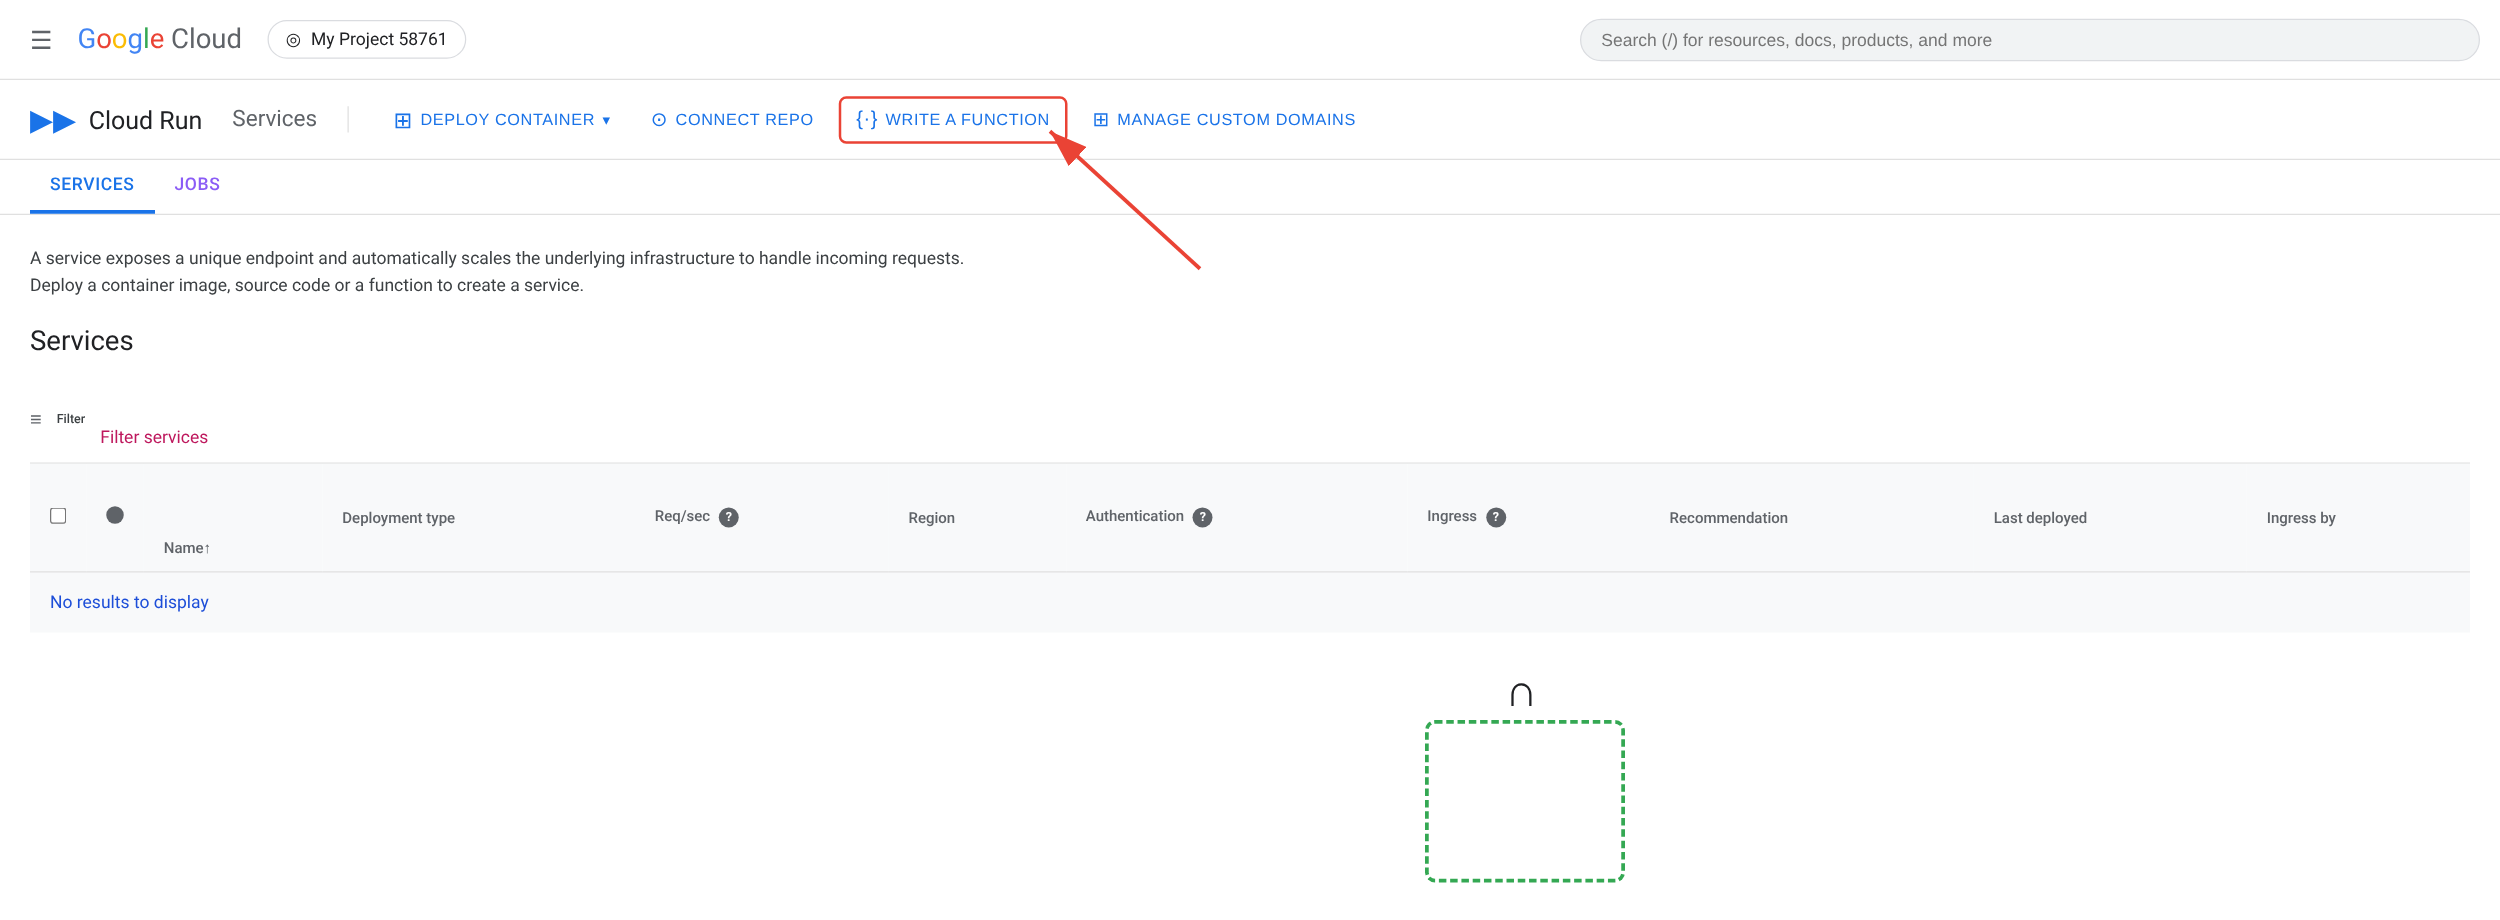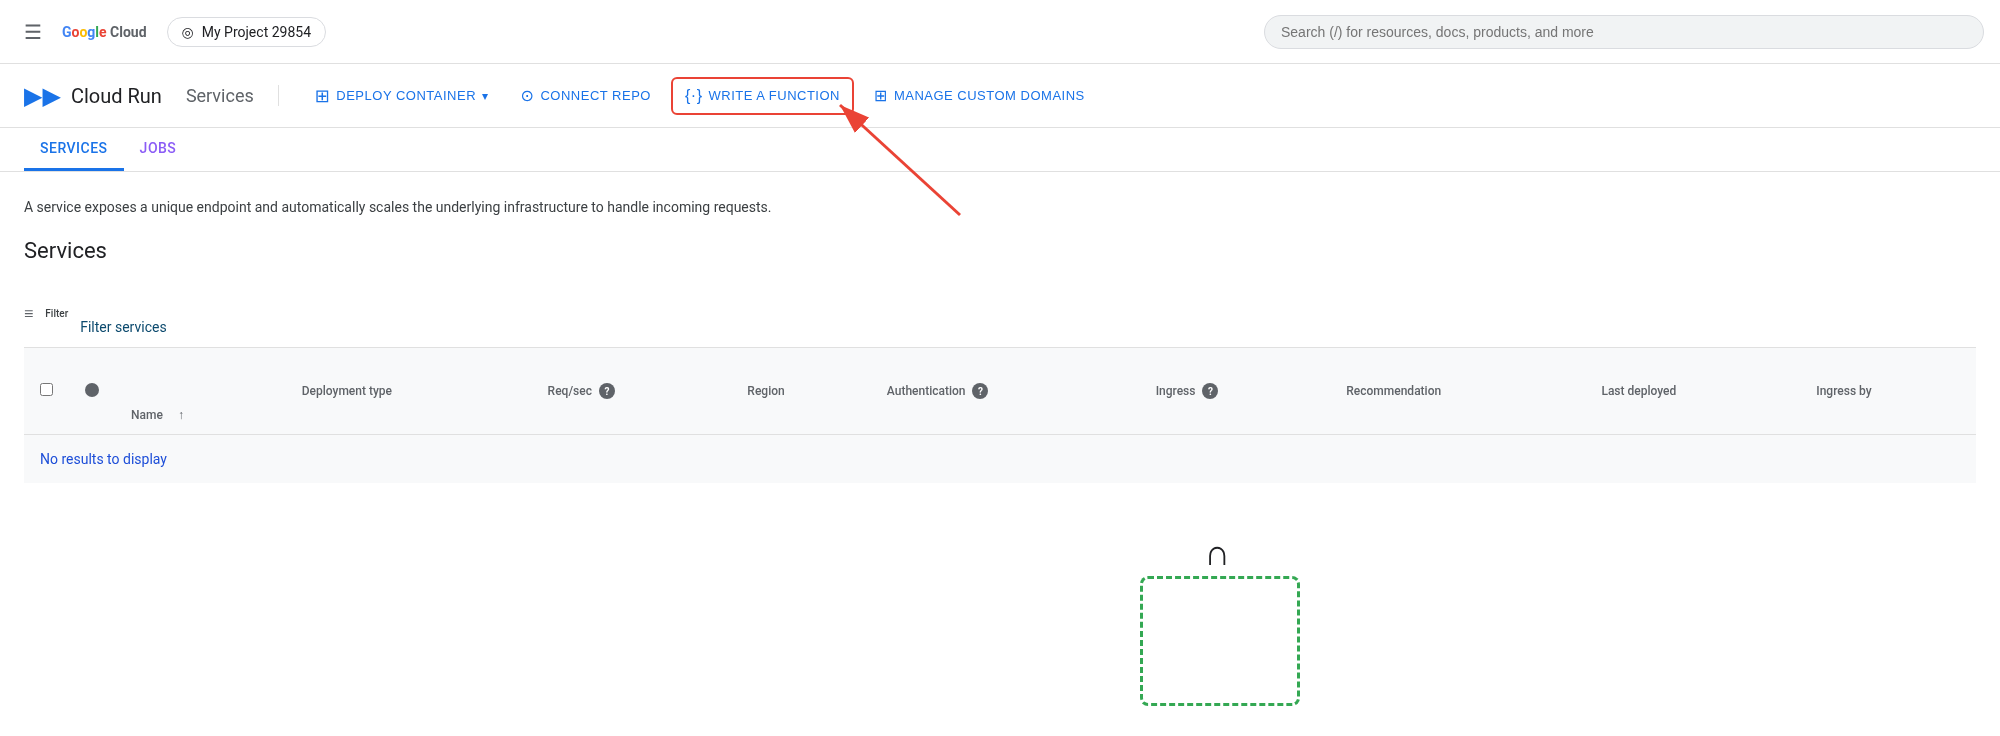--- a/index.html
+++ b/index.html
@@ -9,21 +9,21 @@
     .top-nav {
       display: flex;
       align-items: center;
       height: 64px;
       padding: 0 16px;
       border-bottom: 1px solid #e0e0e0;
       background: #fff;
       gap: 12px;
     }
     .hamburger-icon { cursor: pointer; padding: 8px; color: #5f6368; font-size: 20px; }
-    .google-cloud-logo { display: flex; align-items: center; gap: 6px; font-size: 14px; font-weight: 700; color: #5f6368; margin-right: 8px; justify-content: flex-end; }
+    .google-cloud-logo { display: flex; align-items: center; gap: 6px; font-size: 22px; font-weight: 400; color: #5f6368; margin-right: 8px; justify-content: flex-end; }
     .google-cloud-logo .g { color: #4285f4; }
     .google-cloud-logo .o1 { color: #ea4335; }
     .google-cloud-logo .o2 { color: #fbbc04; }
     .google-cloud-logo .g2 { color: #4285f4; }
     .google-cloud-logo .l { color: #34a853; }
     .google-cloud-logo .e { color: #ea4335; }
     .project-selector {
       display: flex; align-items: center; gap: 8px;
       border: 1px solid #dadce0; border-radius: 24px;
       padding: 6px 14px; cursor: pointer; font-size: 14px; color: #202124;
@@ -84,53 +84,53 @@
 
     
     .filter-row {
       display: flex; align-items: center; gap: 12px;
       padding: 12px 0;
       border-bottom: 1px solid #e0e0e0;
       margin-bottom: 0;
     }
     .filter-icon { color: #5f6368; font-size: 16px; }
     .filter-label { font-size: 10px; font-weight: 500; color: #3c4043; }
-    .filter-placeholder { font-size: 14px; color: #0c4a6e; margin-top: 28px; }
+    .filter-placeholder { font-size: 14px; color: #be185d; margin-top: 28px; }
 
     
     .services-table { width: 100%; border-collapse: collapse; }
     .table-header { background: #f8f9fa; }
     .table-header th {
       padding: 12px 16px;
       font-size: 12px; font-weight: 500; color: #5f6368;
       text-align: left; border-bottom: 1px solid #e0e0e0;
       white-space: nowrap;
     }
     .table-header th:first-child { width: 40px; }
     .table-header th:nth-child(2) { width: 40px; }
-    .col-sort { display: flex; align-items: center; gap: 15px; margin-top: 48px; }
+    .col-sort { display: flex; align-items: center; gap: 0; margin-top: 48px; }
     .sort-icon { font-size: 12px; }
     .help-icon { display: inline-flex; align-items: center; justify-content: center; width: 16px; height: 16px; border-radius: 50%; background: #5f6368; color: #fff; font-size: 10px; font-weight: 700; cursor: pointer; margin-left: 4px; }
     .no-results { padding: 16px; font-size: 14px; color: #1d4ed8; background: #f8f9fa; }
 
     .page-wrapper { position: relative; min-height: 736px; overflow: hidden; }
   </style>
 </head>
 <body>
 
 <div class="page-wrapper">
 
   <nav class="top-nav">
     <span class="hamburger-icon">☰</span>
     <div class="google-cloud-logo">
       <span><span class="g">G</span><span class="o1">o</span><span class="o2">o</span><span class="g2">g</span><span class="l">l</span><span class="e">e</span> Cloud</span>
     </div>
     <div class="project-selector">
       <span>◎</span>
-      <span>My Project 29854</span>
+      <span>My Project 58761</span>
     </div>
     <div class="search-bar" style="display:flex;align-items:center;gap:8px;">
         <input type="text" placeholder="Search (/) for resources, docs, products, and more" style="border: none; background: transparent; width: 100%; font-size: 14px; color: rgb(95, 99, 104); outline: none;">
       </div>
   </nav>
 
   <div class="service-toolbar">
     <div class="cloud-run-logo">
       <span class="cr-icon">▶▶</span>
       <span>Cloud Run</span>
@@ -160,20 +160,21 @@
   </div>
 
   <div class="tabs-bar">
     <div class="tab active">SERVICES</div>
     <div class="tab">JOBS</div>
   </div>
 
   <div class="main-content">
     <div class="description">
       <p>A service exposes a unique endpoint and automatically scales the underlying infrastructure to handle incoming requests.</p>
+      <p>Deploy a container image, source code or a function to create a service.</p>
     </div>
 
     <h2 class="section-title">Services</h2>
 
     <div class="filter-row">
       <span class="filter-icon">≡</span>
       <span class="filter-label">Filter</span>
       <span class="filter-placeholder">Filter services</span>
     </div>
 

